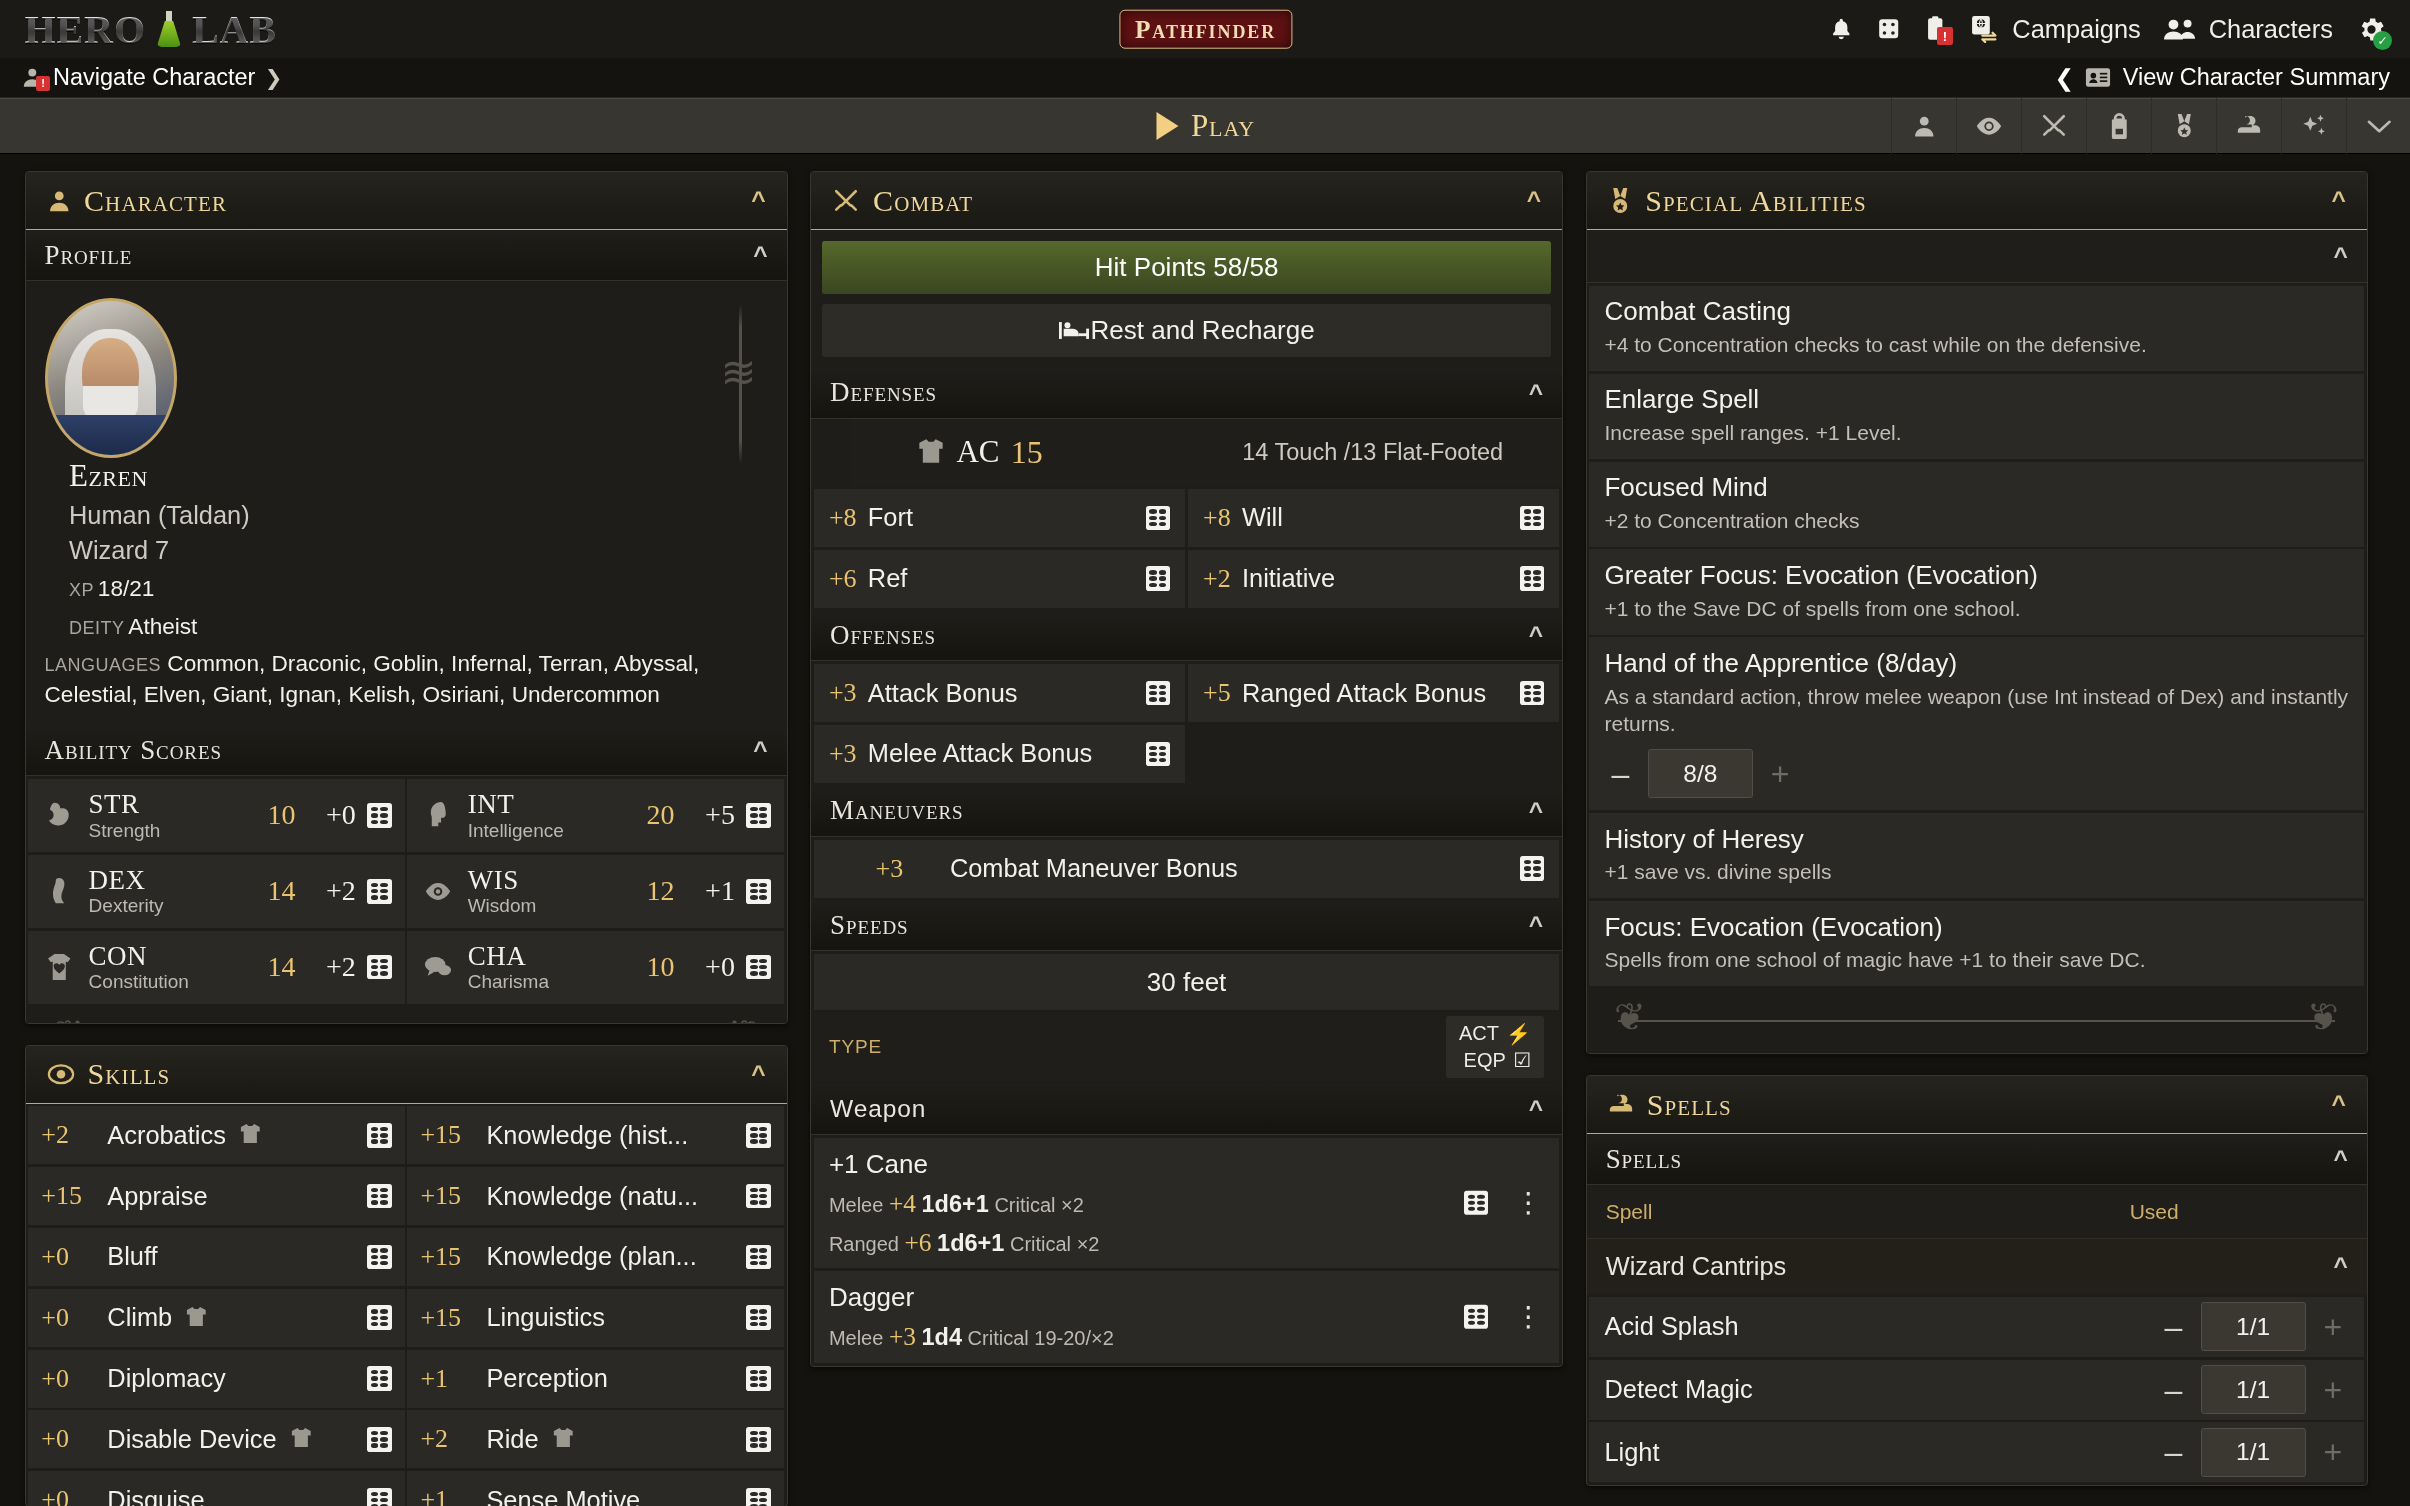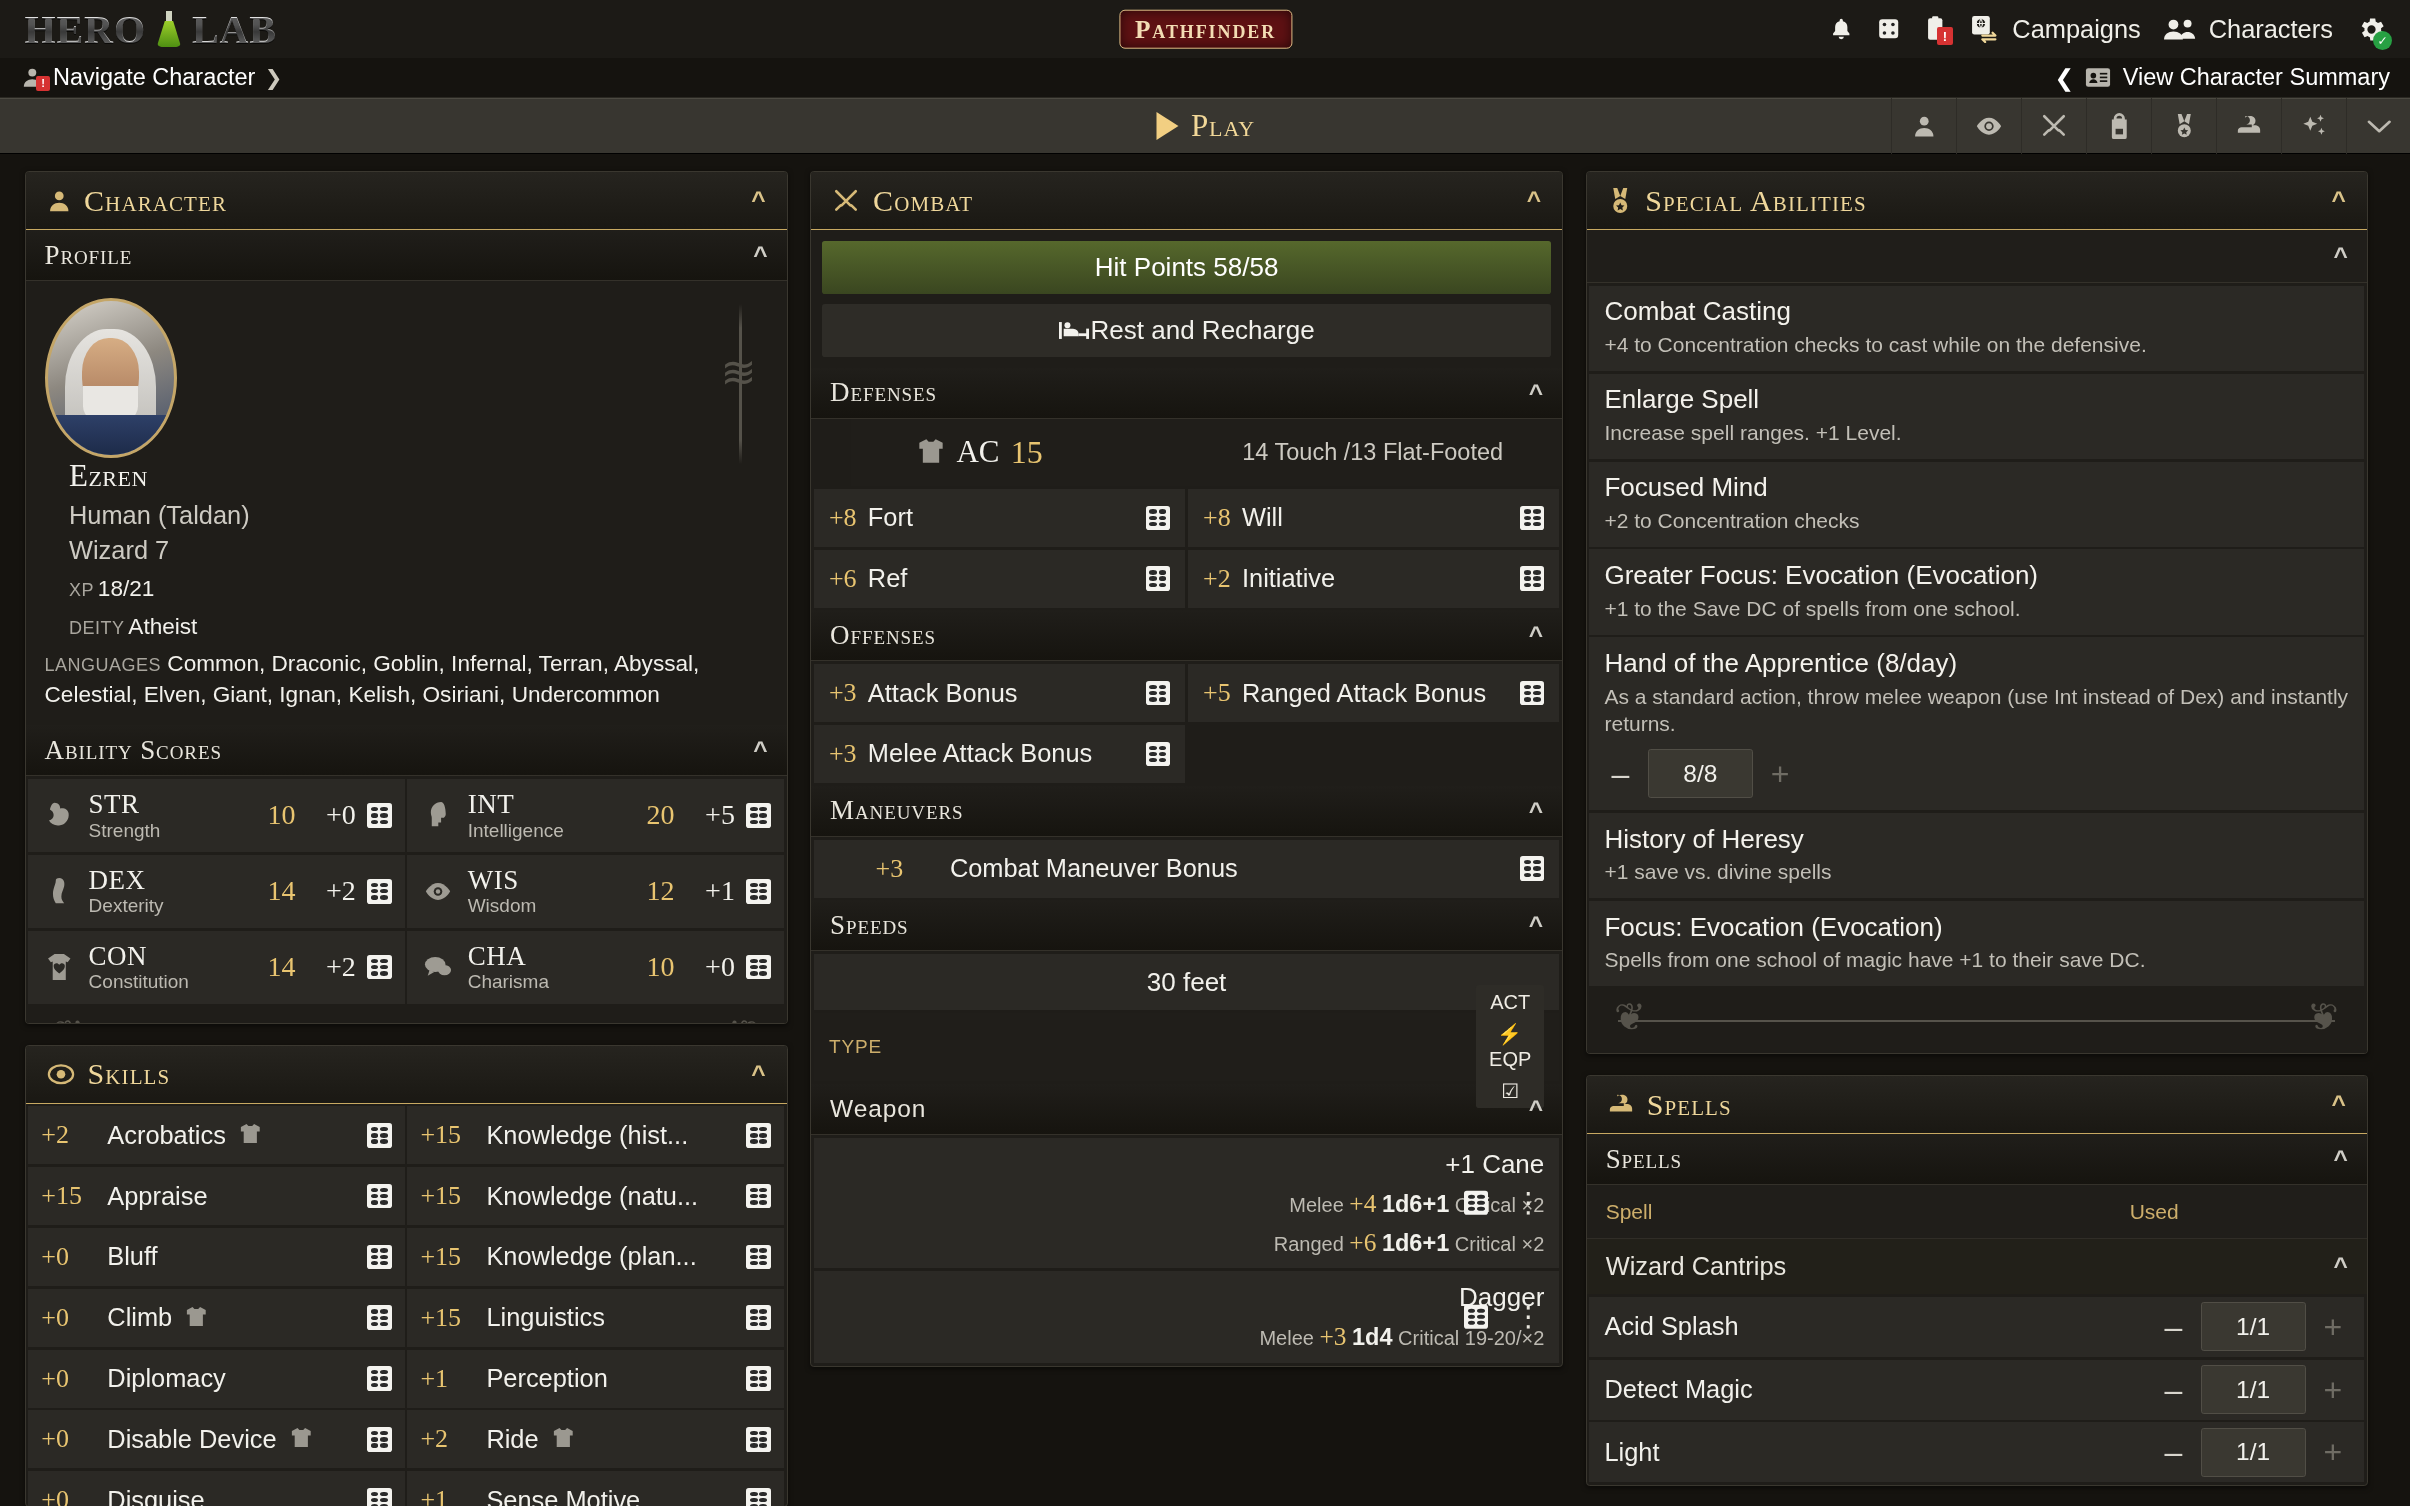--- a/index.html
+++ b/index.html
@@ -222,23 +222,23 @@
   .speed-row {
     margin:2.8px; height:56px; background:#2b2925; display:flex; align-items:center; justify-content:center;
     color:#f2f1ec; font-size:26px; cursor:pointer;
   }
   .type-row { margin:2.8px; height:68px; background:#201e1a; display:flex; align-items:center; padding:0 15px; }
   .type-lbl { color:#cdae6b; font-size:19px; letter-spacing:0.9px;}
   .acteqp {
     margin-left:auto; background:#2e2c27; border-radius:2.8px; padding:5.6px 13px;
     display:flex; flex-direction:column; gap:2.8px; color:#efece4; font-size:20px; cursor:pointer;
   }
-  .acteqp div { display:flex; gap:7.5px; align-items:center; justify-content:flex-end;flex-direction:column;}
+  .acteqp div { display:flex; gap:7.5px; align-items:center; justify-content:flex-end;}
   .wpn {
-    background:#2b2925; margin:2.8px; padding:11.3px 15px; position:relative; cursor:pointer;text-align:right;
+    background:#2b2925; margin:2.8px; padding:11.3px 15px; position:relative; cursor:pointer;
   }
   .wpn-name { color:#f2f1ec; font-size:26px; }
   .wpn-line { color:#bdbab2; font-size:20px; margin-top:9.4px; }
   .wpn-line .big { color:#f2f1ec; font-size:23.5px; font-weight:bold;}
   .wpn-line .gold { color:#e8c470; font-size:25.4px; font-family:"Liberation Serif",serif;}
   .wpn-tools { position:absolute; right:17px; top:50%; transform:translateY(-50%); display:flex; align-items:center; gap:26px;}
   .kebab { color:#e9e6de; font-size:28px; line-height:.55; letter-spacing:0; cursor:pointer;}
 
   
   .blank-sub { height:53px; background:#201e1a; display:flex; align-items:center; padding:0 19px; border-bottom:0.9px solid #34312a;}

